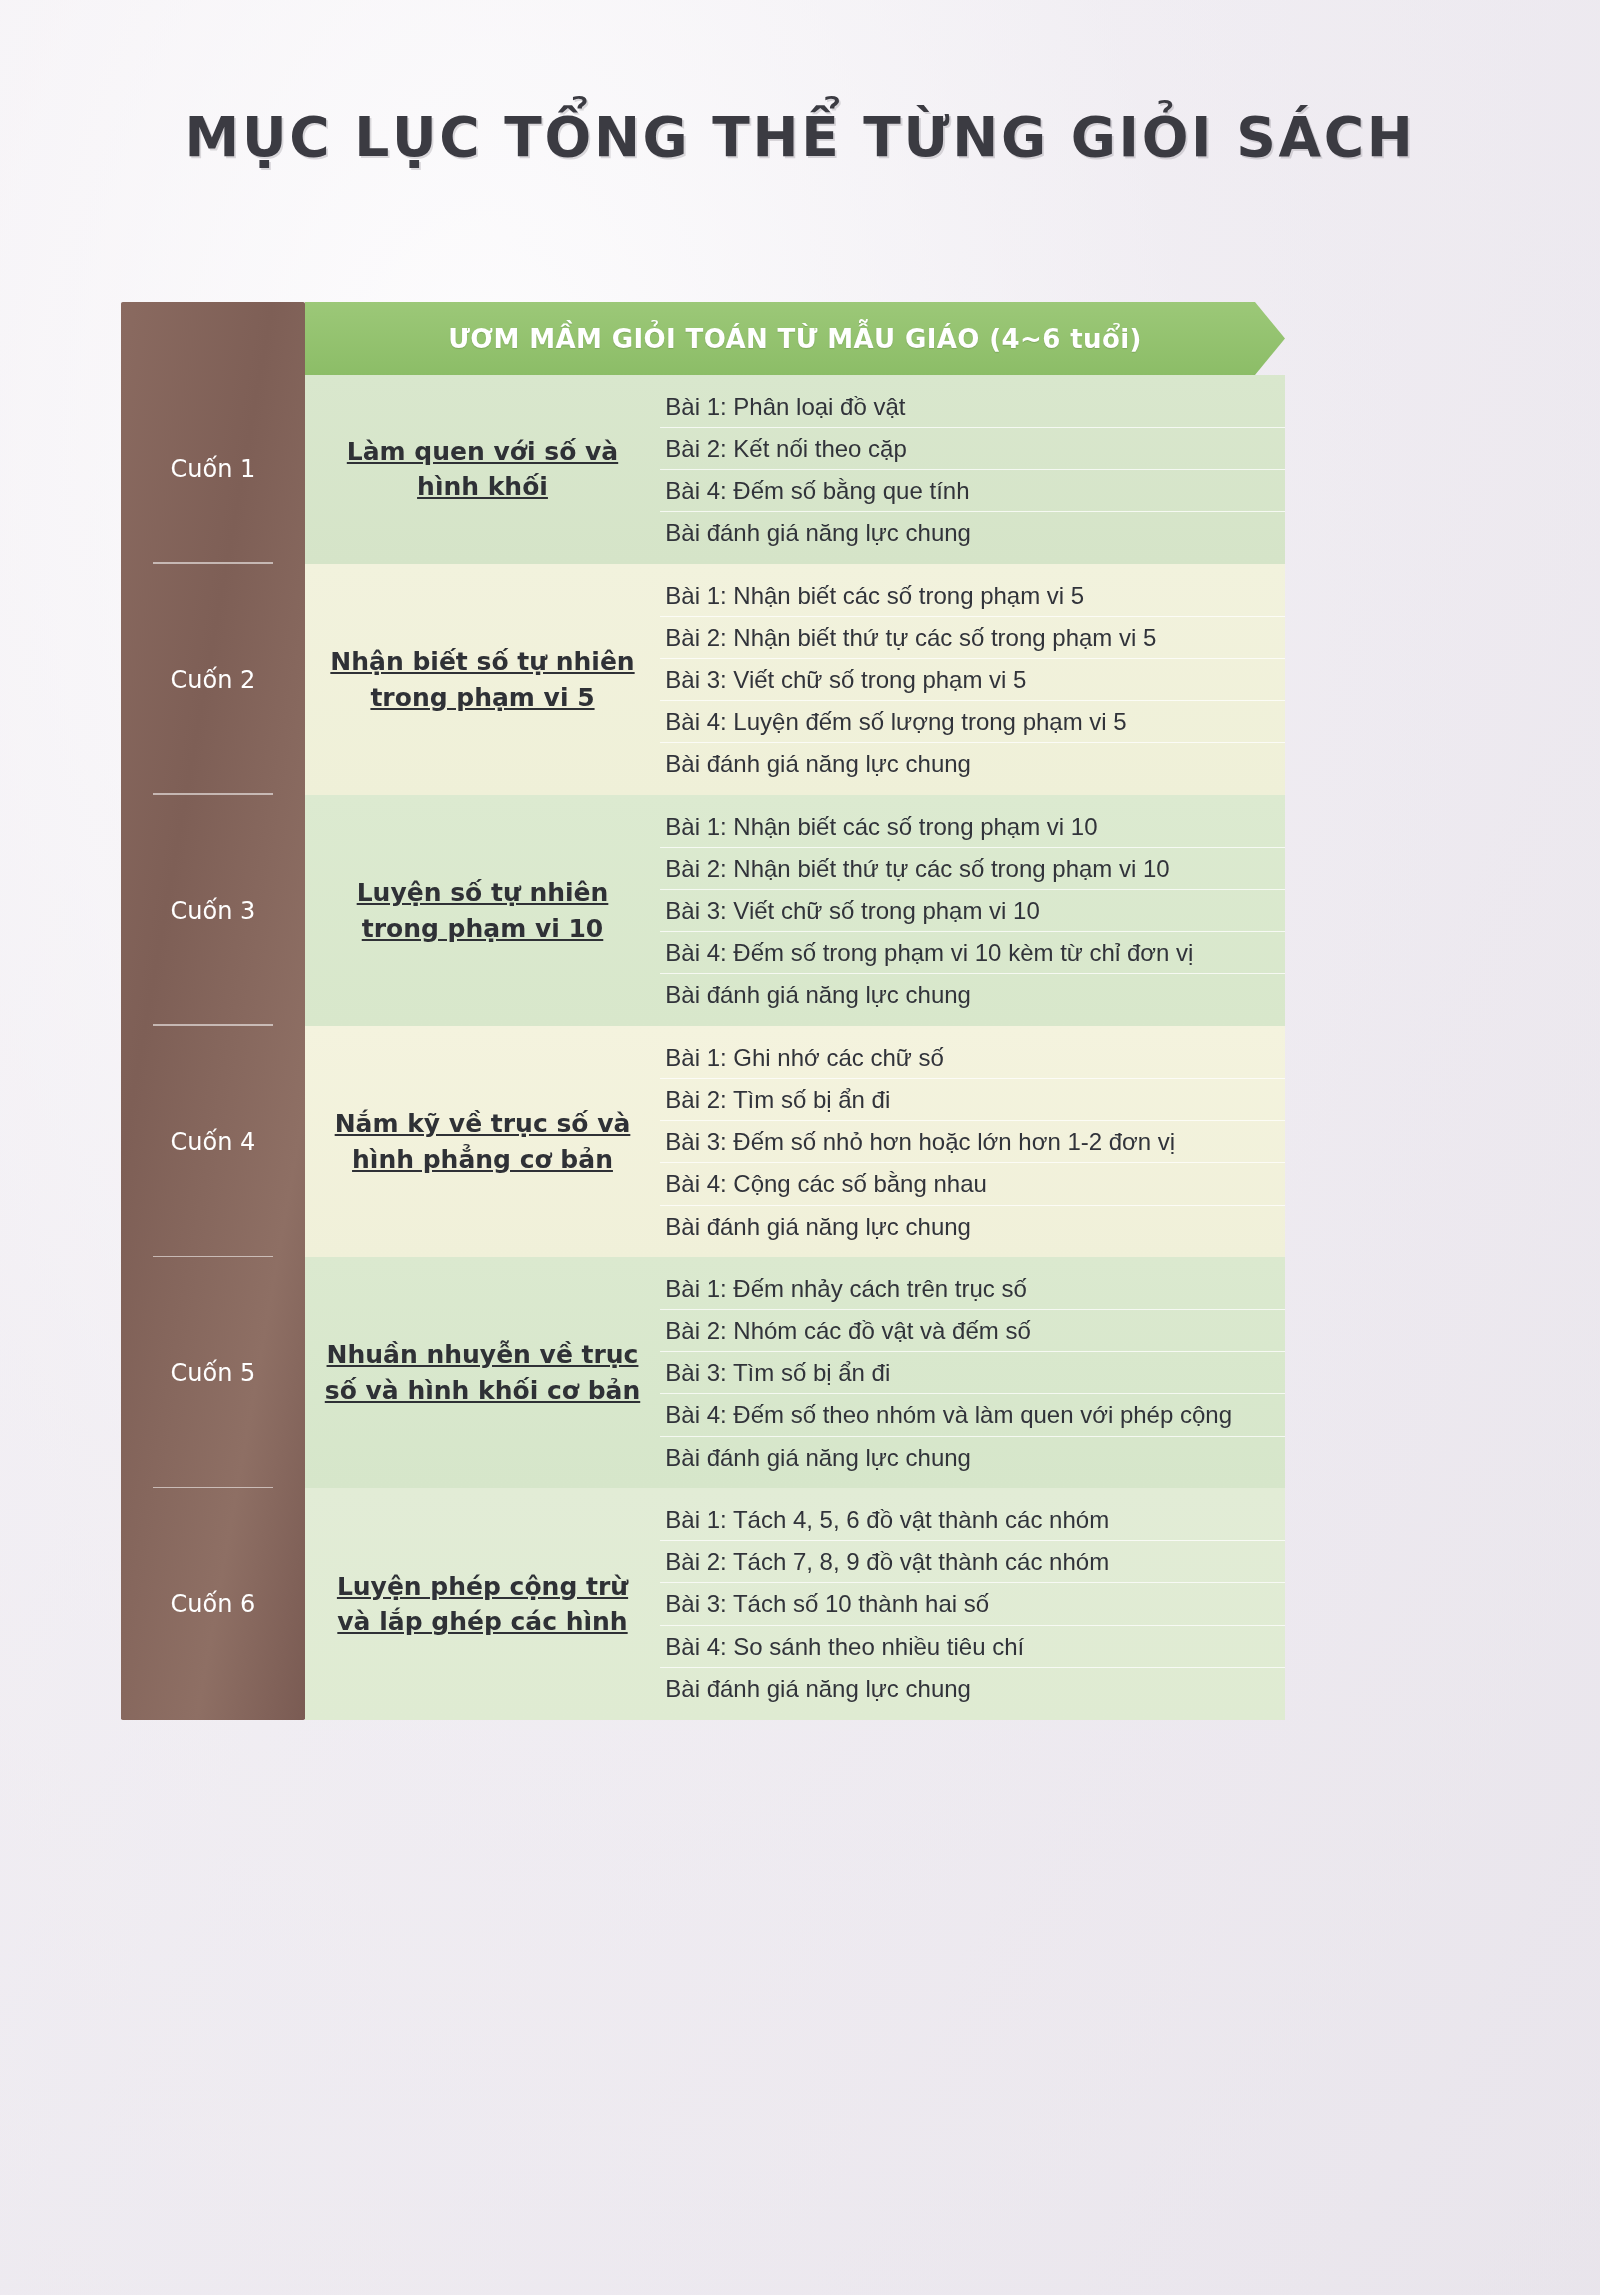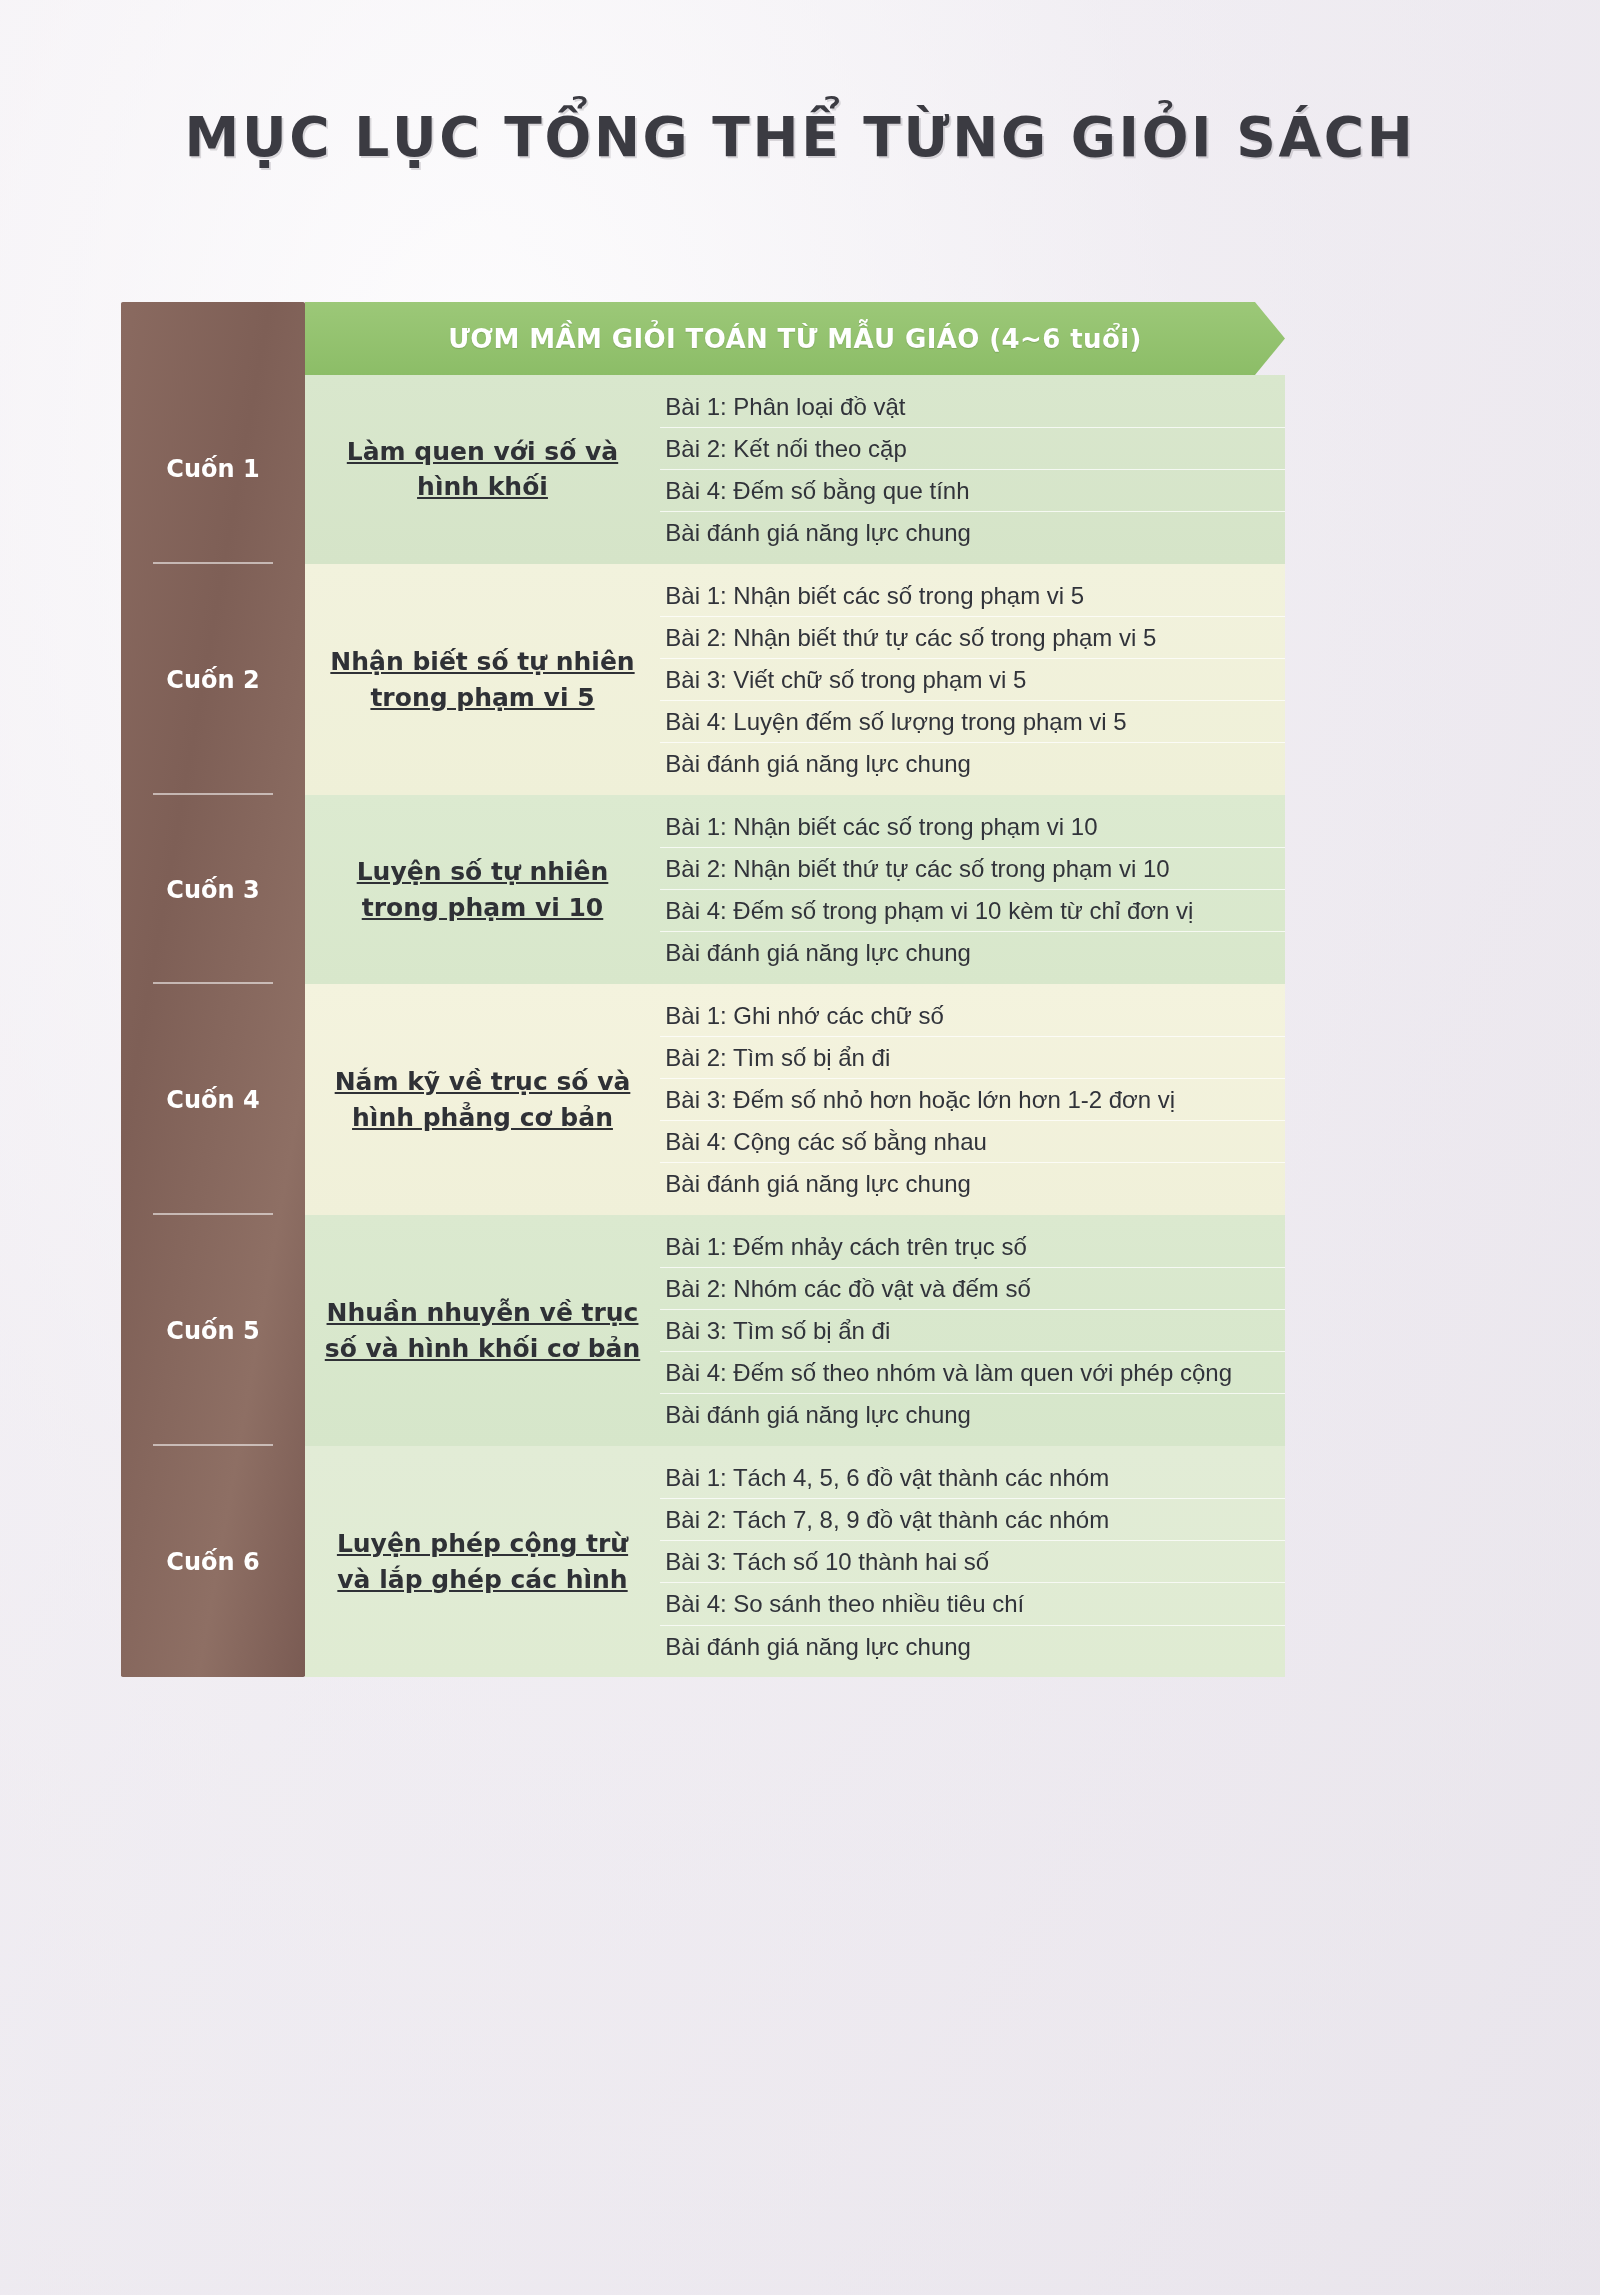--- a/index.html
+++ b/index.html
@@ -90,21 +90,21 @@
   }
 
   .cell-num {
     width: 184px;
     flex: 0 0 184px;
     display: flex;
     align-items: center;
     justify-content: center;
     color: #ffffff;
     font-family: "DejaVu Sans", sans-serif;
-    font-weight: bold;
+    font-weight: normal;
     font-size: 24px;
     position: relative;
     z-index: 2;
   }
   .cell-num::after {
     content: "";
     position: absolute;
     left: 32px;
     right: 32px;
     bottom: 0;
@@ -197,20 +197,21 @@
           </div>
         </div>
       </div>
       <div class="book-row">
         <div class="cell-num">Cuốn 3</div>
         <div class="row-body tint-c">
           <div class="cell-title">Luyện số tự nhiên trong phạm vi 10</div>
           <div class="cell-lessons">
             <div class="lesson">Bài 1: Nhận biết các số trong phạm vi 10</div>
             <div class="lesson">Bài 2: Nhận biết thứ tự các số trong phạm vi 10</div>
+            <div class="lesson">Bài 3: Viết chữ số trong phạm vi 10</div>
             <div class="lesson">Bài 4: Đếm số trong phạm vi 10 kèm từ chỉ đơn vị</div>
             <div class="lesson">Bài đánh giá năng lực chung</div>
           </div>
         </div>
       </div>
       <div class="book-row">
         <div class="cell-num">Cuốn 4</div>
         <div class="row-body tint-d">
           <div class="cell-title">Nắm kỹ về trục số và hình phẳng cơ bản</div>
           <div class="cell-lessons">

